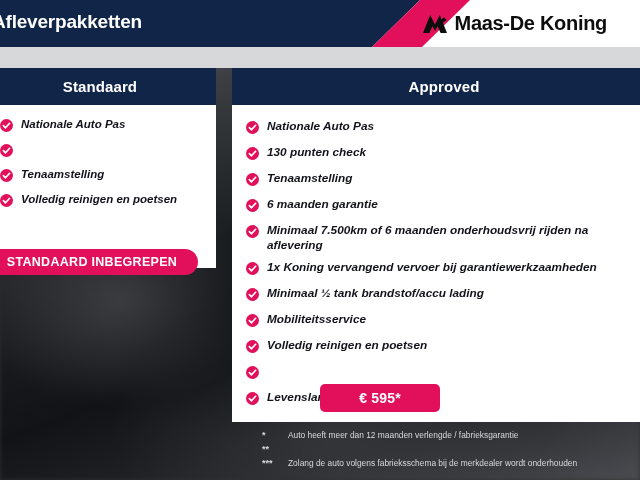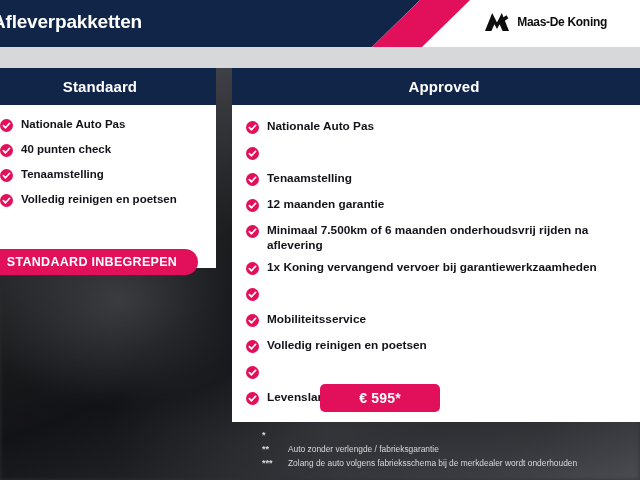--- a/index.html
+++ b/index.html
@@ -45,21 +45,21 @@
     position:absolute; left:-8px; top:11px;
     color:#ffffff; font-size:19px; font-weight:bold; letter-spacing:-.2px;
     white-space:nowrap;
   }
   #brand {
     position:absolute; right:33px; top:12px;
     display:flex; align-items:center; gap:7px;
   }
   #brand-mark { display:block; }
   #brand-name {
-    color:#0d0d0d; font-size:12px; font-weight:bold; letter-spacing:-.3px; white-space:nowrap;
+    color:#0d0d0d; font-size:20px; font-weight:bold; letter-spacing:-.3px; white-space:nowrap;
   }
 
   
   #grey-band {
     position:absolute; left:0; top:47px; width:640px; height:21px;
     background:#d7d8da;
   }
 
   
   .card { position:absolute; background:#ffffff; }
@@ -70,20 +70,21 @@
   }
   .card-body { padding:12px 0 0 0; }
 
   .feature {
     display:flex; align-items:flex-start; gap:8px;
     margin-bottom:4px;
   }
   .feature-text {
     color:#12131a; font-size:11.5px; font-weight:bold; line-height:14px;
     white-space:nowrap;
+    font-style:italic;
   }
   .feature-text.wrap { white-space:normal; }
   .tick { flex:0 0 auto; margin-top:1px; }
 
   
   #card-standaard { left:-16px; top:68px; width:232px; height:200px; }
   #card-standaard .card-head { height:37px; }
   #card-standaard .card-body { padding-left:16px; padding-right:10px; }
   #card-standaard .feature { margin-bottom:6px; }
   #btn-standaard {
@@ -156,21 +157,20 @@
             <circle cx="6.5" cy="6.5" r="6.5" fill="#e2105a"></circle>
             <path d="M3.4 6.7 L5.5 8.8 L9.6 4.3" stroke="#ffffff" stroke-width="1.7" fill="none" stroke-linecap="round" stroke-linejoin="round"></path>
           </svg></span>
         <span class="feature-text">Nationale Auto Pas</span>
       </div>
       <div class="feature">
         <span class="tick"><svg width="13" height="13" viewBox="0 0 13 13">
             <circle cx="6.5" cy="6.5" r="6.5" fill="#e2105a"></circle>
             <path d="M3.4 6.7 L5.5 8.8 L9.6 4.3" stroke="#ffffff" stroke-width="1.7" fill="none" stroke-linecap="round" stroke-linejoin="round"></path>
           </svg></span>
-        <span class="feature-text">40 punten check</span>
       </div>
       <div class="feature">
         <span class="tick"><svg width="13" height="13" viewBox="0 0 13 13">
             <circle cx="6.5" cy="6.5" r="6.5" fill="#e2105a"></circle>
             <path d="M3.4 6.7 L5.5 8.8 L9.6 4.3" stroke="#ffffff" stroke-width="1.7" fill="none" stroke-linecap="round" stroke-linejoin="round"></path>
           </svg></span>
         <span class="feature-text">Tenaamstelling</span>
       </div>
       <div class="feature">
         <span class="tick"><svg width="13" height="13" viewBox="0 0 13 13">
@@ -191,54 +191,56 @@
             <circle cx="6.5" cy="6.5" r="6.5" fill="#e2105a"></circle>
             <path d="M3.4 6.7 L5.5 8.8 L9.6 4.3" stroke="#ffffff" stroke-width="1.7" fill="none" stroke-linecap="round" stroke-linejoin="round"></path>
           </svg></span>
         <span class="feature-text">Nationale Auto Pas</span>
       </div>
       <div class="feature">
         <span class="tick"><svg width="13" height="13" viewBox="0 0 13 13">
             <circle cx="6.5" cy="6.5" r="6.5" fill="#e2105a"></circle>
             <path d="M3.4 6.7 L5.5 8.8 L9.6 4.3" stroke="#ffffff" stroke-width="1.7" fill="none" stroke-linecap="round" stroke-linejoin="round"></path>
           </svg></span>
+        <span class="feature-text">130 punten check</span>
       </div>
       <div class="feature">
         <span class="tick"><svg width="13" height="13" viewBox="0 0 13 13">
             <circle cx="6.5" cy="6.5" r="6.5" fill="#e2105a"></circle>
             <path d="M3.4 6.7 L5.5 8.8 L9.6 4.3" stroke="#ffffff" stroke-width="1.7" fill="none" stroke-linecap="round" stroke-linejoin="round"></path>
           </svg></span>
         <span class="feature-text">Tenaamstelling</span>
       </div>
       <div class="feature">
         <span class="tick"><svg width="13" height="13" viewBox="0 0 13 13">
             <circle cx="6.5" cy="6.5" r="6.5" fill="#e2105a"></circle>
             <path d="M3.4 6.7 L5.5 8.8 L9.6 4.3" stroke="#ffffff" stroke-width="1.7" fill="none" stroke-linecap="round" stroke-linejoin="round"></path>
           </svg></span>
-        <span class="feature-text">12 maanden garantie</span>
+        <span class="feature-text">6 maanden garantie</span>
       </div>
       <div class="feature">
         <span class="tick"><svg width="13" height="13" viewBox="0 0 13 13">
             <circle cx="6.5" cy="6.5" r="6.5" fill="#e2105a"></circle>
             <path d="M3.4 6.7 L5.5 8.8 L9.6 4.3" stroke="#ffffff" stroke-width="1.7" fill="none" stroke-linecap="round" stroke-linejoin="round"></path>
           </svg></span>
         <span class="feature-text wrap">Minimaal 7.500km of 6 maanden onderhoudsvrij rijden na aflevering</span>
       </div>
       <div class="feature">
         <span class="tick"><svg width="13" height="13" viewBox="0 0 13 13">
             <circle cx="6.5" cy="6.5" r="6.5" fill="#e2105a"></circle>
             <path d="M3.4 6.7 L5.5 8.8 L9.6 4.3" stroke="#ffffff" stroke-width="1.7" fill="none" stroke-linecap="round" stroke-linejoin="round"></path>
           </svg></span>
         <span class="feature-text">1x Koning vervangend vervoer bij garantiewerkzaamheden</span>
       </div>
       <div class="feature">
         <span class="tick"><svg width="13" height="13" viewBox="0 0 13 13">
             <circle cx="6.5" cy="6.5" r="6.5" fill="#e2105a"></circle>
             <path d="M3.4 6.7 L5.5 8.8 L9.6 4.3" stroke="#ffffff" stroke-width="1.7" fill="none" stroke-linecap="round" stroke-linejoin="round"></path>
           </svg></span>
+        <span class="feature-text">Minimaal ½ tank brandstof/accu lading</span>
       </div>
       <div class="feature">
         <span class="tick"><svg width="13" height="13" viewBox="0 0 13 13">
             <circle cx="6.5" cy="6.5" r="6.5" fill="#e2105a"></circle>
             <path d="M3.4 6.7 L5.5 8.8 L9.6 4.3" stroke="#ffffff" stroke-width="1.7" fill="none" stroke-linecap="round" stroke-linejoin="round"></path>
           </svg></span>
         <span class="feature-text">Mobiliteitsservice</span>
       </div>
       <div class="feature">
         <span class="tick"><svg width="13" height="13" viewBox="0 0 13 13">
@@ -263,22 +265,22 @@
     </div>
 </div>
 
 <div id="price-row">
     <button class="price-btn">€ 595*</button>
   </div>
 
 <div id="footnotes">
     <div class="footnote">
       <span class="footnote-mark">*</span>
+      <span class="footnote-text">Auto heeft meer dan 12 maanden verlengde / fabrieksgarantie</span>
     </div>
     <div class="footnote">
       <span class="footnote-mark">**</span>
-      <span class="footnote-text">Auto zonder verlengde / fabrieksgarantie</span>
     </div>
     <div class="footnote">
       <span class="footnote-mark">***</span>
       <span class="footnote-text">Zolang de auto volgens fabrieksschema bij de merkdealer wordt onderhouden</span>
     </div>
   </div>
 
 </body></html>

